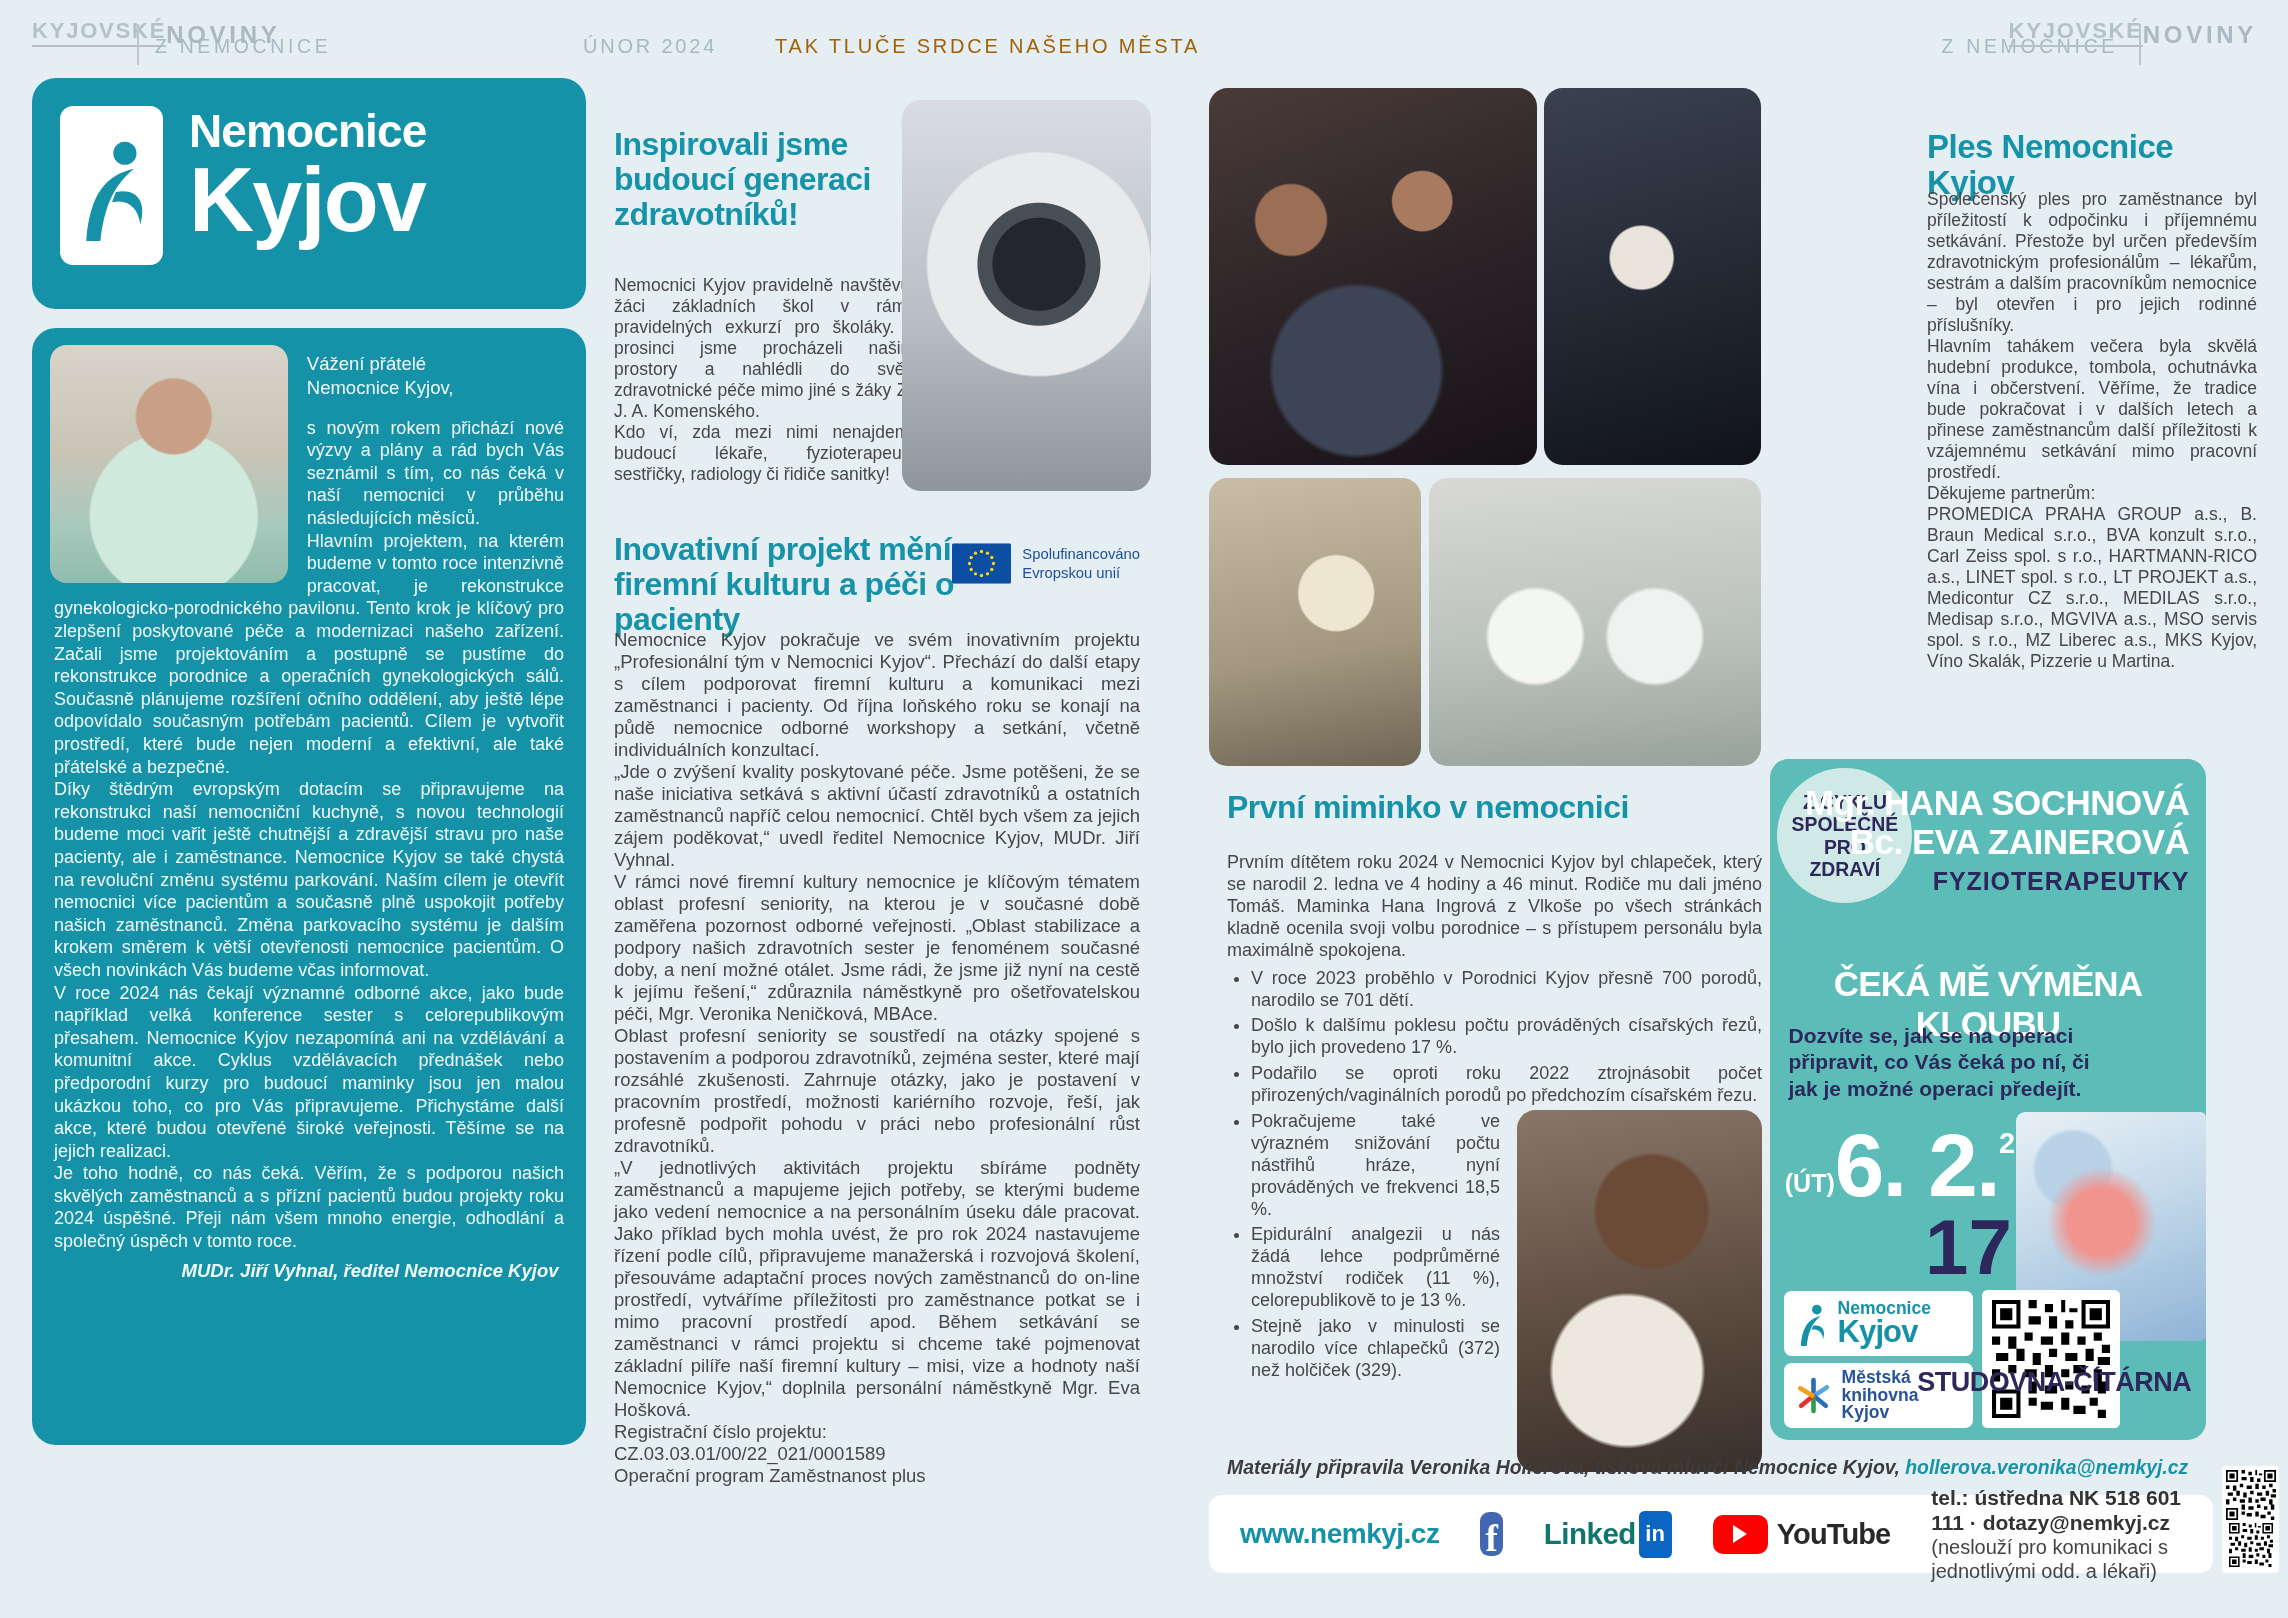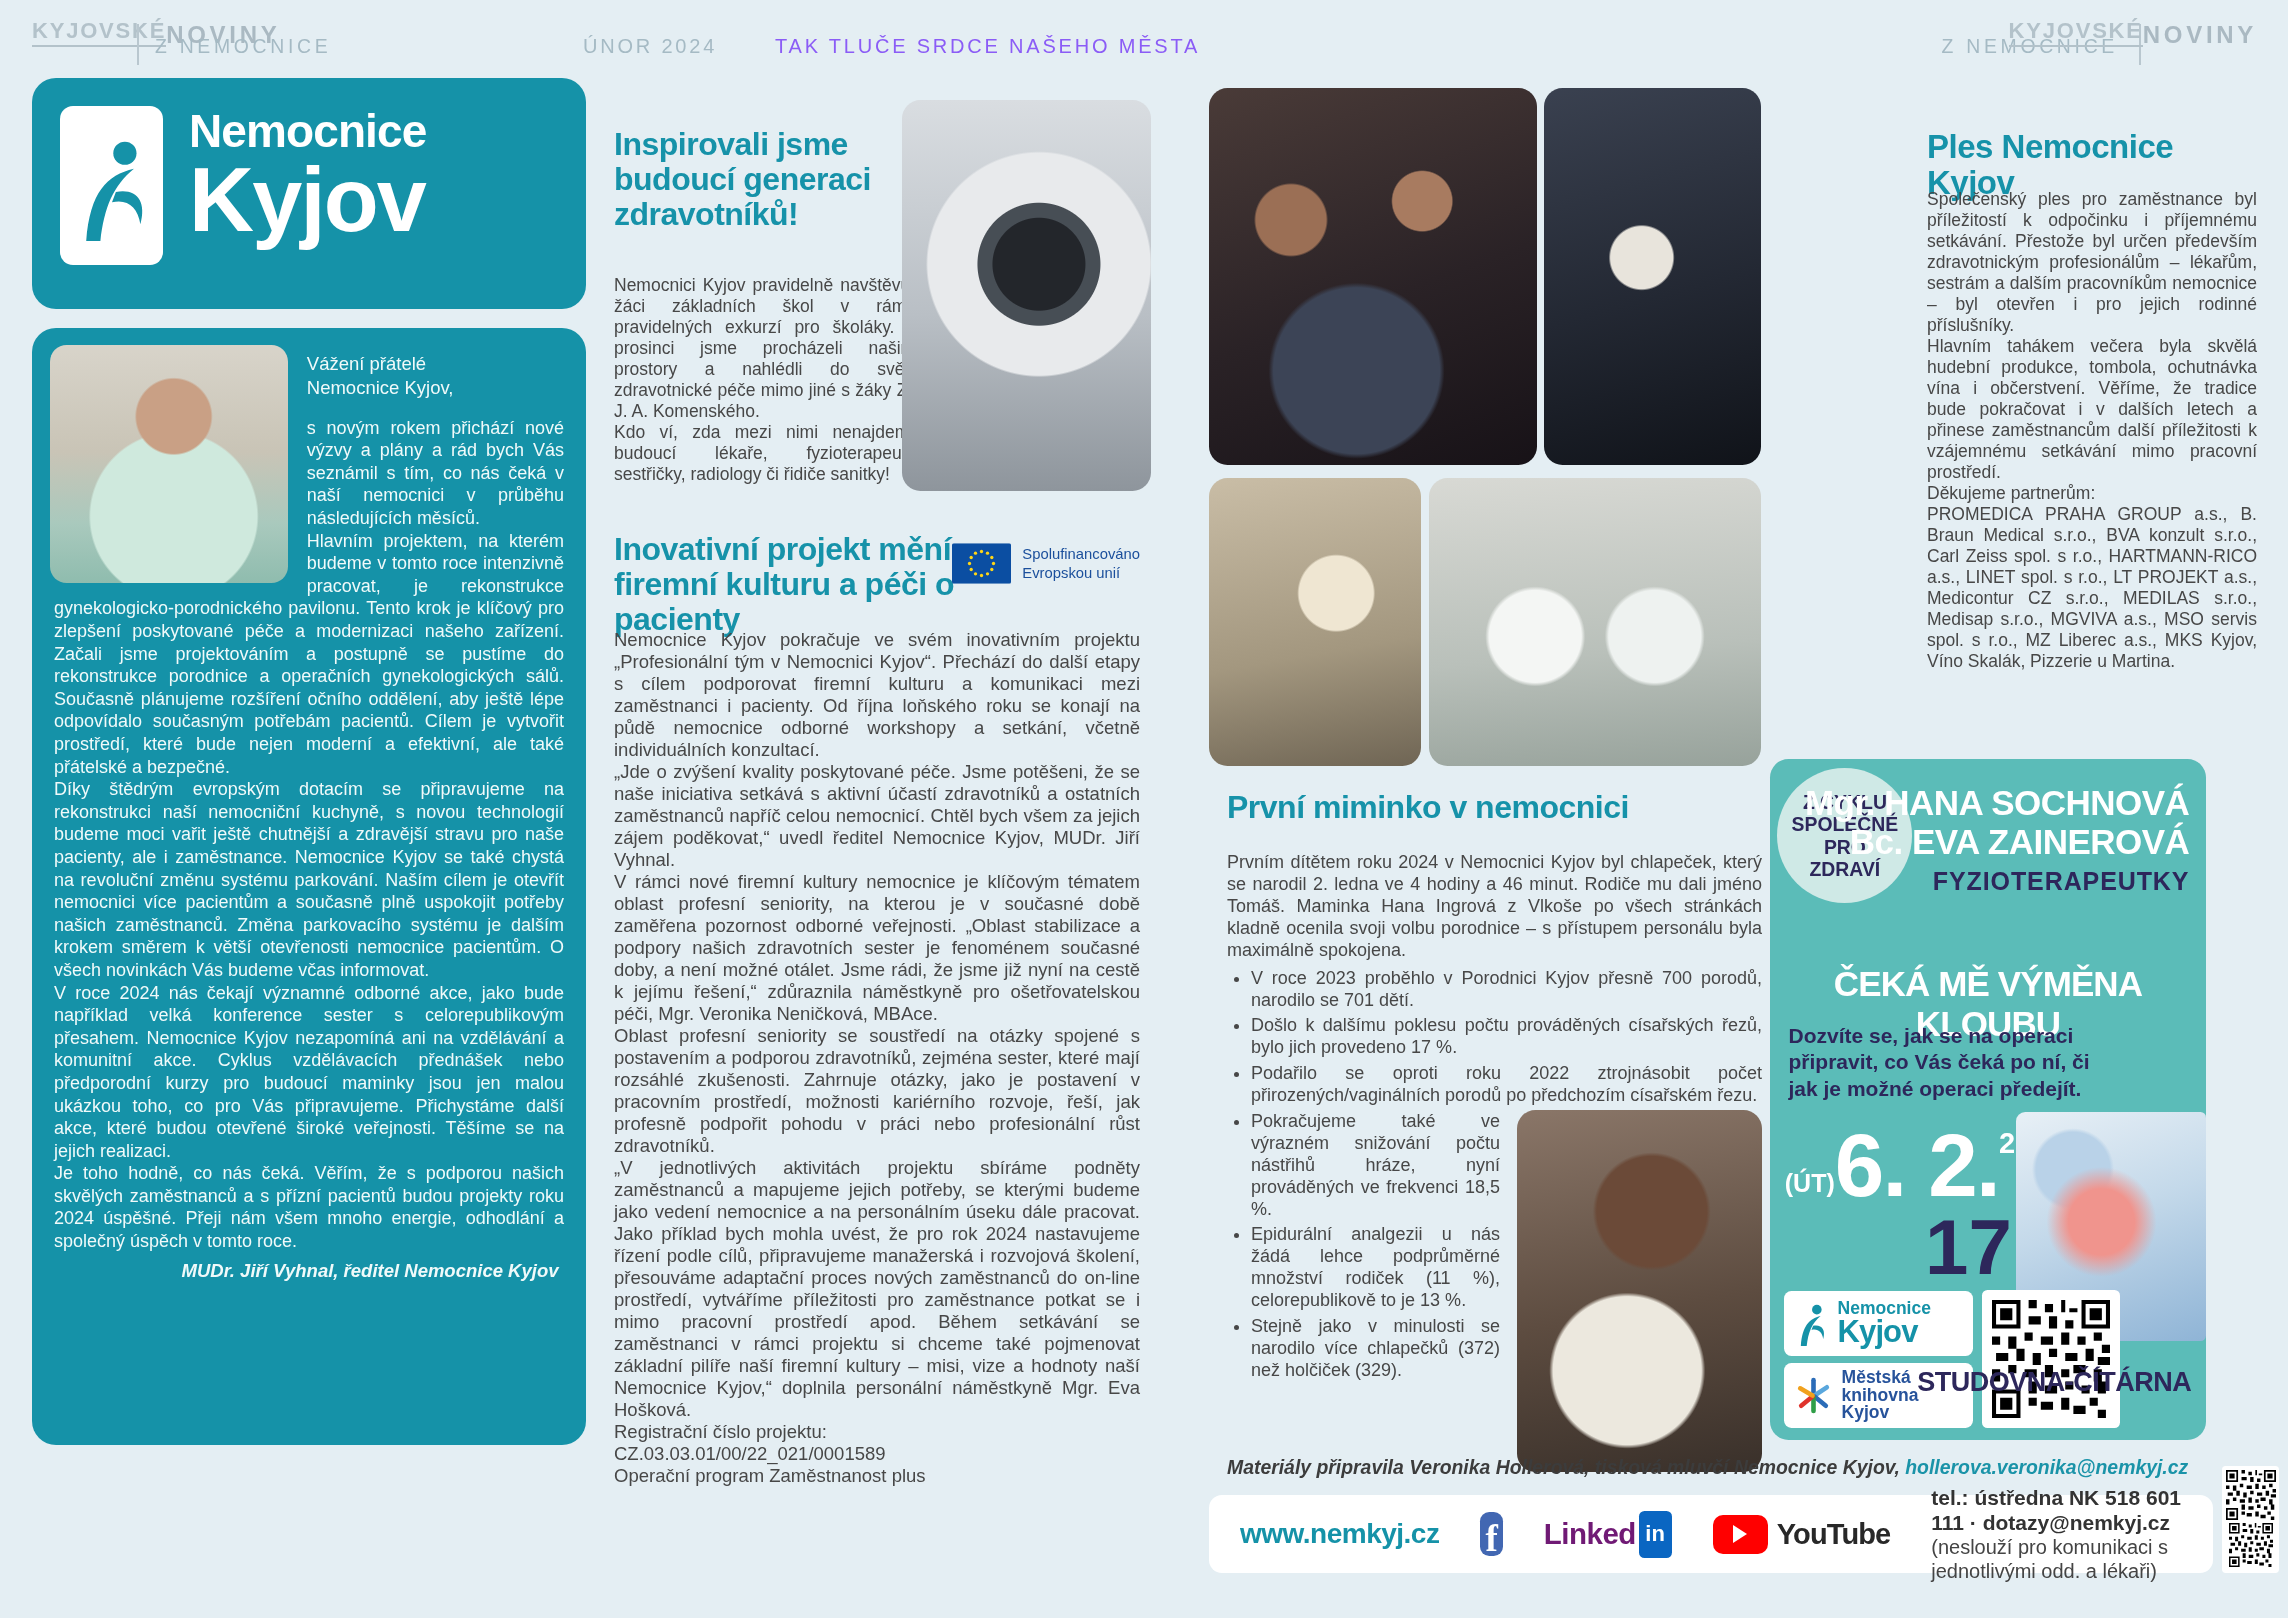--- a/index.html
+++ b/index.html
@@ -12,21 +12,21 @@
   .hdr-brand .b2{font-size:24px;letter-spacing:3.7px;color:#aab9c2;font-weight:800;margin-top:2.8px;}
   .brand-left{left:32px;}
   .brand-right{right:32px;text-align:right;align-items:flex-end;}
   .hdr-div{position:absolute;top:24px;width:1.8px;height:41px;background:#b9c7cf;}
   .div-left{left:137px;}
   .div-right{right:148px;}
   .hdr-sec{position:absolute;top:35px;font-size:19.4px;letter-spacing:3.7px;color:#a5bac4;font-weight:500;}
   .sec-left{left:155px;}
   .sec-right{right:171px;}
   .hdr-issue{position:absolute;left:583px;top:35px;font-size:20px;letter-spacing:2.8px;color:#a5bac4;}
-  .hdr-tag{position:absolute;left:775px;top:35px;font-size:20px;letter-spacing:2.8px;color:#8b5cf6;}
+  .hdr-tag{position:absolute;left:775px;top:35px;font-size:20px;letter-spacing:2.8px;color:#a16207;}
 
   
   .logo-box{position:absolute;left:32px;top:78px;width:554px;height:231px;background:#1592a8;border-radius:24px;}
   .logo-card{position:absolute;left:28px;top:28px;width:103px;height:159px;background:#fff;border-radius:13px;display:flex;align-items:center;justify-content:center;}
   .logo-card svg{width:78px;height:129px;}
   .logo-word{position:absolute;left:157px;top:29.5px;color:#fff;line-height:1;}
   .logo-word .lw1{font-size:46px;font-weight:700;letter-spacing:-0.9px;display:block;}
   .logo-word .lw2{font-size:90px;font-weight:800;letter-spacing:-1.8px;display:block;margin-top:1.8px;}
 
   
@@ -126,21 +126,21 @@
 
   
   .credit{position:absolute;left:1227px;top:1456px;font-size:19.4px;font-style:italic;font-weight:600;color:#3c3c3c;}
   .credit .mail{color:#1a93a8;}
   .foot-bar{position:absolute;left:1209px;top:1495px;width:1004px;height:78px;background:#fff;border-radius:13px;
     display:flex;align-items:center;gap:41px;padding:0 31px;box-sizing:border-box;}
   .web{color:#1592a8;font-weight:800;font-size:28px;letter-spacing:-0.5px;}
   .fb{width:44px;height:44px;background:#4267b2;border-radius:9.2px;color:#fff;font-weight:800;font-size:37px;
     display:flex;align-items:flex-end;justify-content:center;line-height:0.95;overflow:hidden;font-family:"Liberation Serif",serif;}
   .li{display:flex;align-items:center;gap:2.8px;}
-  .li .lt{color:#701a75;font-weight:800;font-size:29.5px;letter-spacing:-0.5px;}
+  .li .lt{color:#0f766e;font-weight:800;font-size:29.5px;letter-spacing:-0.5px;}
   .li .lb{width:33px;height:47px;background:#0a66c2;border-radius:5.5px;color:#fff;font-weight:800;font-size:22px;display:flex;align-items:center;justify-content:center;}
   .yt{display:flex;align-items:center;gap:9.2px;}
   .yt .yb{width:55px;height:39px;background:#f00;border-radius:10px;display:flex;align-items:center;justify-content:center;}
   .yt .yb span{width:0;height:0;border-left:14.8px solid #fff;border-top:9.2px solid transparent;border-bottom:9.2px solid transparent;}
   .yt .ytx{color:#282828;font-weight:800;font-size:29px;letter-spacing:-0.9px;}
   .tel{line-height:1.2;}
   .tel .t1{font-size:21px;font-weight:700;color:#333;display:block;}
   .tel .t2{font-size:20px;color:#444;display:block;}
   .foot-qr{position:absolute;left:2222px;top:1466px;width:57px;height:107px;background:#fff;border-radius:3.7px;
     display:flex;flex-direction:column;align-items:center;justify-content:flex-start;padding-top:3.7px;box-sizing:border-box;gap:3.7px;}

